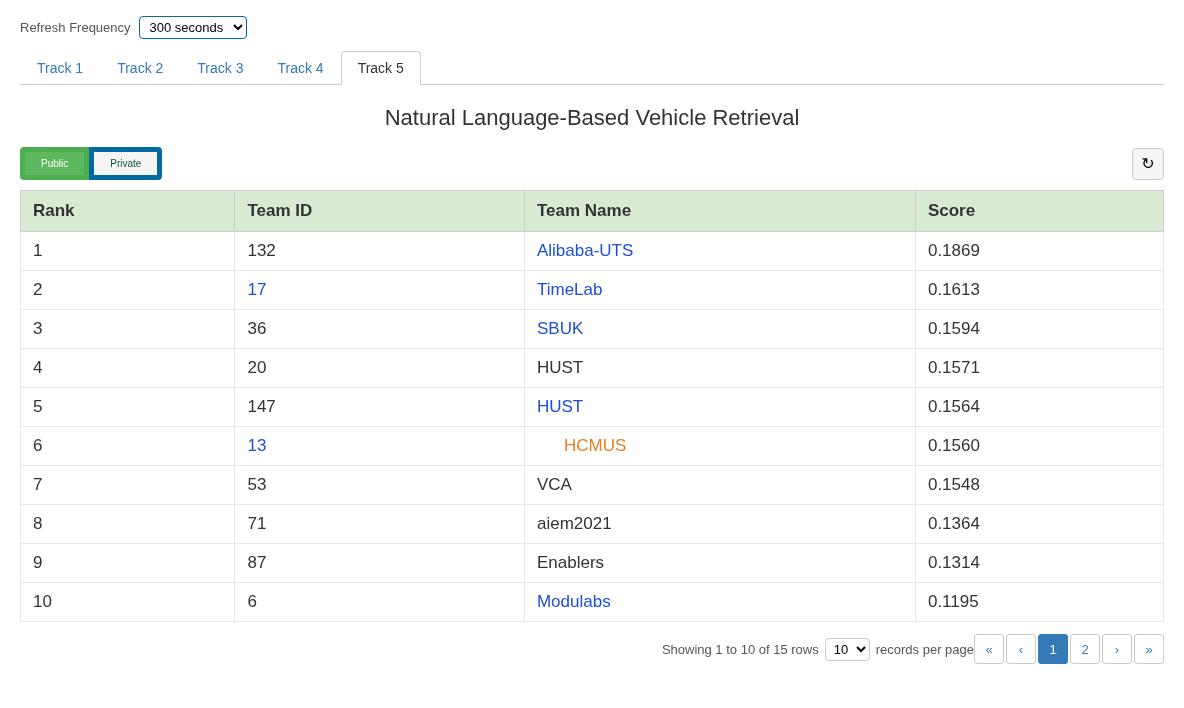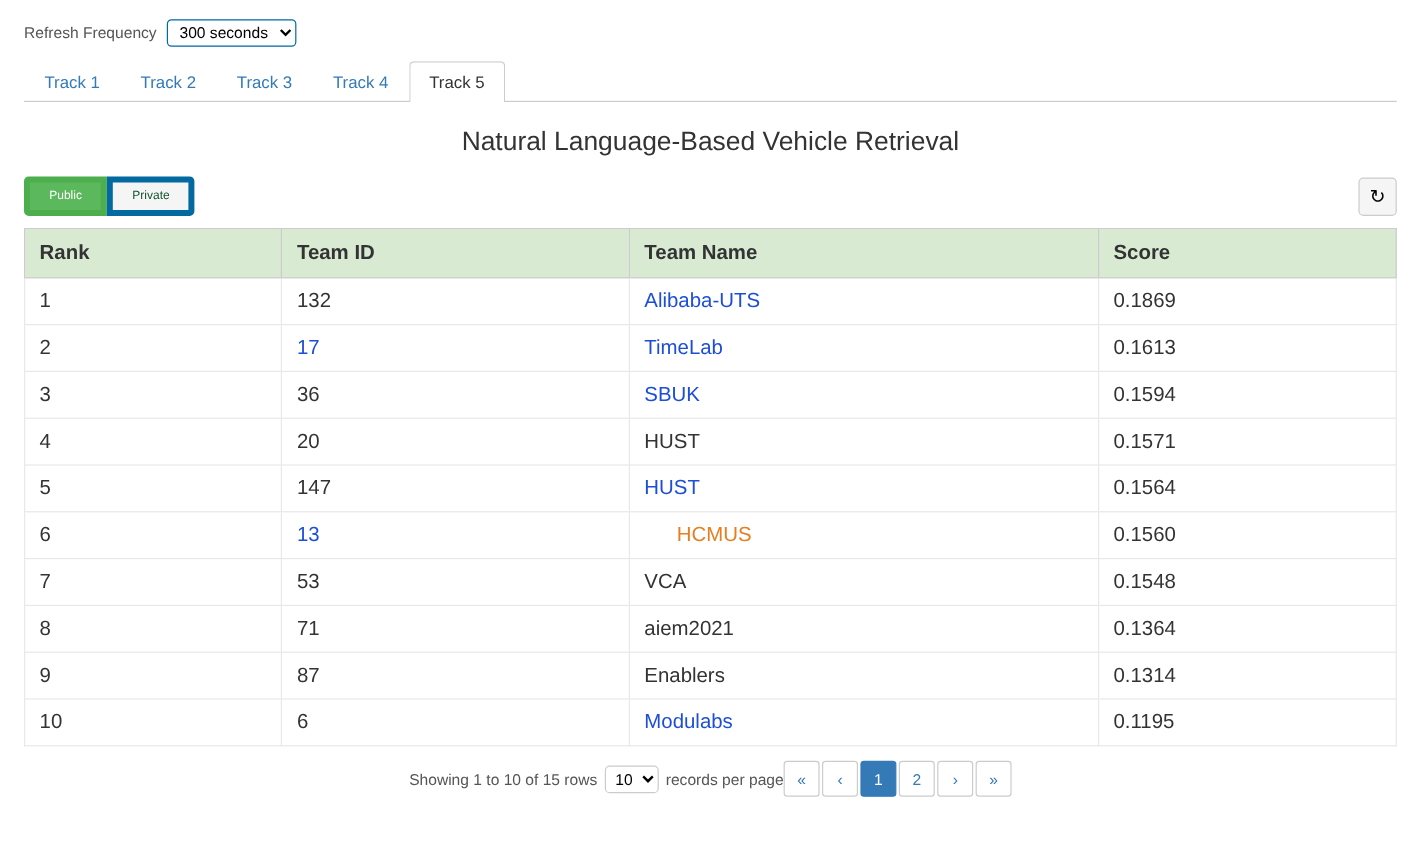--- a/index.html
+++ b/index.html
@@ -129,21 +129,21 @@
     tbody td {
       padding: 9px 12px;
       border: 1px solid #e8e8e8;
       color: #333;
     }
     tbody td.link-blue { color: #1d4ed8; }
     tbody td.link-orange { color: #e67e22; padding-left: 39px; }
     
     .table-footer {
       display: flex;
-      justify-content: center;
+      justify-content: flex-end;
       align-items: center;
       margin-top: 12px;
       font-size: 13px;
     }
     .rows-info {
       display: flex;
       align-items: center;
       gap: 6px;
       color: #555;
     }

